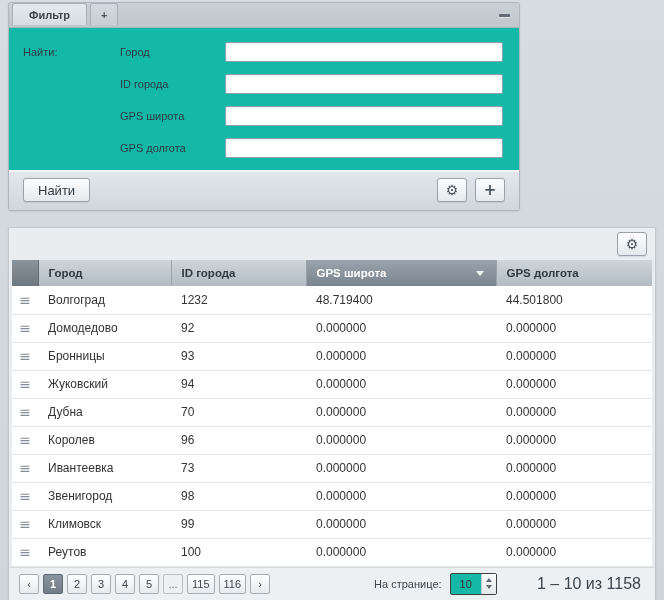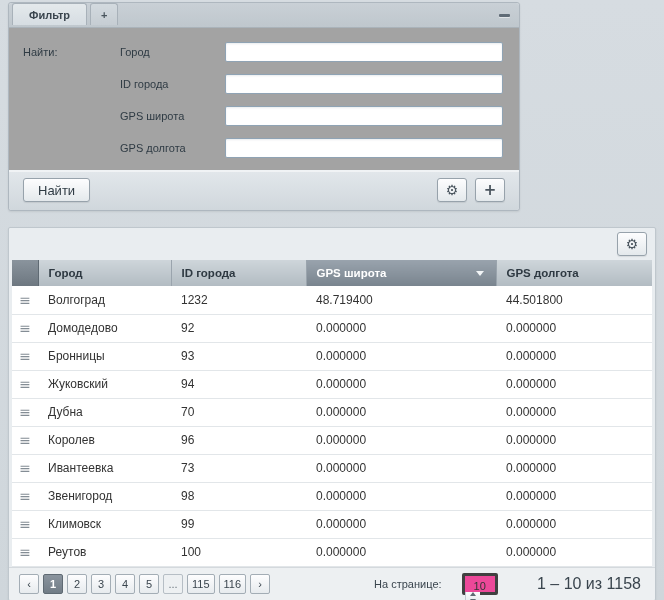--- a/index.html
+++ b/index.html
@@ -40,21 +40,21 @@
   }
   .collapse-btn {
     position:absolute; right:8px; top:7px; width:14px; height:10px;
     display:flex; align-items:center; justify-content:center; cursor:pointer;
   }
   .collapse-bar { width:11px; height:3px; background:#5f6b76; border-radius:1px;
     box-shadow:0 1px 0 rgba(255,255,255,.5); }
 
   .panel-body {
     display:flex; padding:14px 16px 12px 14px;
-    background:#a3a3a3;
+    background:#14b8a6;
   }
   .find-label { width:98px; padding-top:4px; color:#2f3b44; }
   .fields { display:flex; flex-direction:column; gap:12px; }
   .field-row { display:flex; }
   .field-label { width:105px; padding-top:4px; color:#2f3b44; }
   .field-input {
     width:278px; height:20px;
     border:1px solid #8fa3b4; border-radius:2px;
     background:#fff; padding:0 5px; font-size:11px;
     font-family:"Liberation Sans","DejaVu Sans",sans-serif;
@@ -140,24 +140,24 @@
     background: linear-gradient(#fdfdfe, #e7ebee);
     border:1px solid #a3adb5; border-radius:2px;
     font-size:11px; color:#3a454e; cursor:pointer;
     font-family:"Liberation Sans","DejaVu Sans",sans-serif;
   }
   .pg.active {
     background: linear-gradient(#8a949e, #717c86);
     border-color:#5f6a73; color:#fff; font-weight:bold;
   }
   .pg.gap { background:transparent; border-color:#b6bec5; color:#6a747d; cursor:default; }
-  .per-page { margin-left:100px; display:flex; align-items:center; gap:20px; color:#3a454e; }
+  .per-page { margin-left:100px; display:flex; align-items:center; gap:8px; color:#3a454e; }
   .pp-box {
     display:flex; align-items:stretch; height:22px;
-    border:3px solid #404040; border-radius:2px; background:#ec4899; cursor:pointer;flex-direction:column;
+    border:1px solid #404040; border-radius:2px; background:#14b8a6; cursor:pointer;
   }
   .pp-val { padding:4px 9px 0 9px; font-size:11px; color:#333; }
   .pp-spin {
     width:15px; border-left:1px solid #c2c9cf;
     background: linear-gradient(#fbfcfc, #e4e8eb);
     display:flex; flex-direction:column; align-items:center; justify-content:center; gap:3px;
   }
   .tri-up { width:0; height:0; border-left:3px solid transparent; border-right:3px solid transparent; border-bottom:4px solid #5f6a73; }
   .tri-down { width:0; height:0; border-left:3px solid transparent; border-right:3px solid transparent; border-top:4px solid #5f6a73; }
   .range { margin-left:auto; color:#3a454e; font-size:16px; padding-right:4px; }

